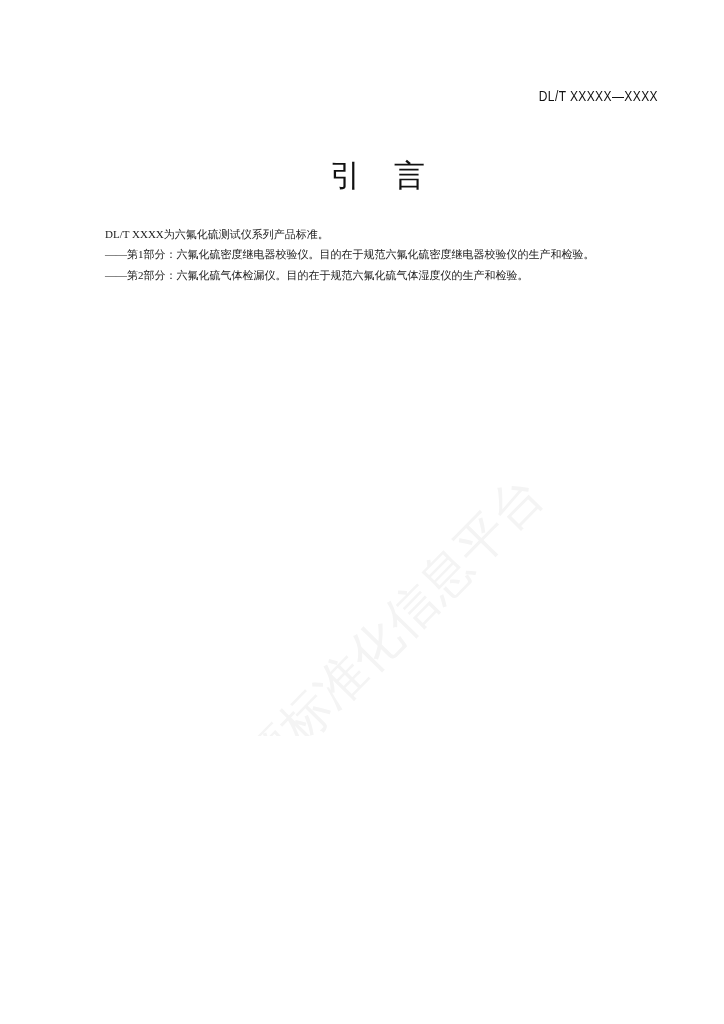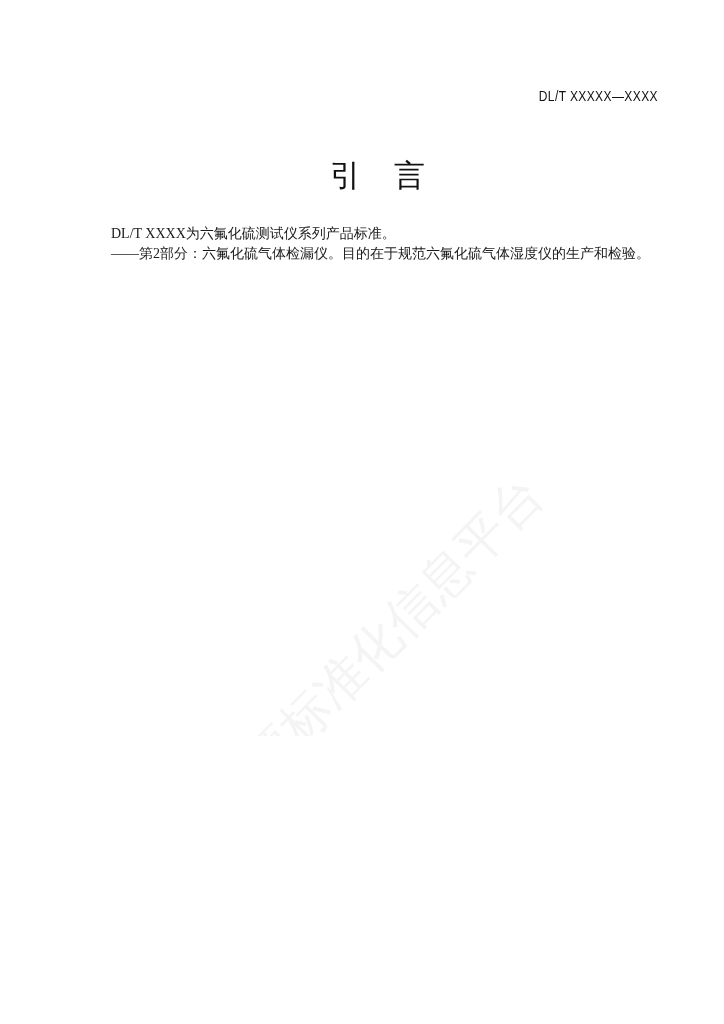--- a/index.html
+++ b/index.html
@@ -40,21 +40,21 @@
     color: #111111;
     letter-spacing: 1px;
     white-space: pre;
     padding-left: 16px;
   }
   .doc-body {
     position: absolute;
     left: 83px;
     top: 224px;
     width: 592px;
-    font-size: 14px;
+    font-size: 11px;
     line-height: 20.4px;
     text-align: justify;
     color: #1a1a1a;
   }
   .doc-body p {
     margin: 0;
     padding: 0;
     text-indent: 2em;
   }
   .watermark {
@@ -89,18 +89,19 @@
 <div class="page">
 
   <div class="watermark">能源标准化信息平台</div>
 
   <div class="doc-code">DL/T XXXXX—XXXX</div>
 
   <div class="doc-title">引　言</div>
 
   <div class="doc-body">
     <p>DL/T XXXX为六氟化硫测试仪系列产品标准。</p>
+    <p>——第1部分：六氟化硫密度继电器校验仪。目的在于规范六氟化硫密度继电器校验仪的生产和检验。</p>
     <p>——第2部分：六氟化硫气体检漏仪。目的在于规范六氟化硫气体湿度仪的生产和检验。</p>
   </div>
 
   <div class="page-number">III</div>
 
 </div>
 
 </body></html>

